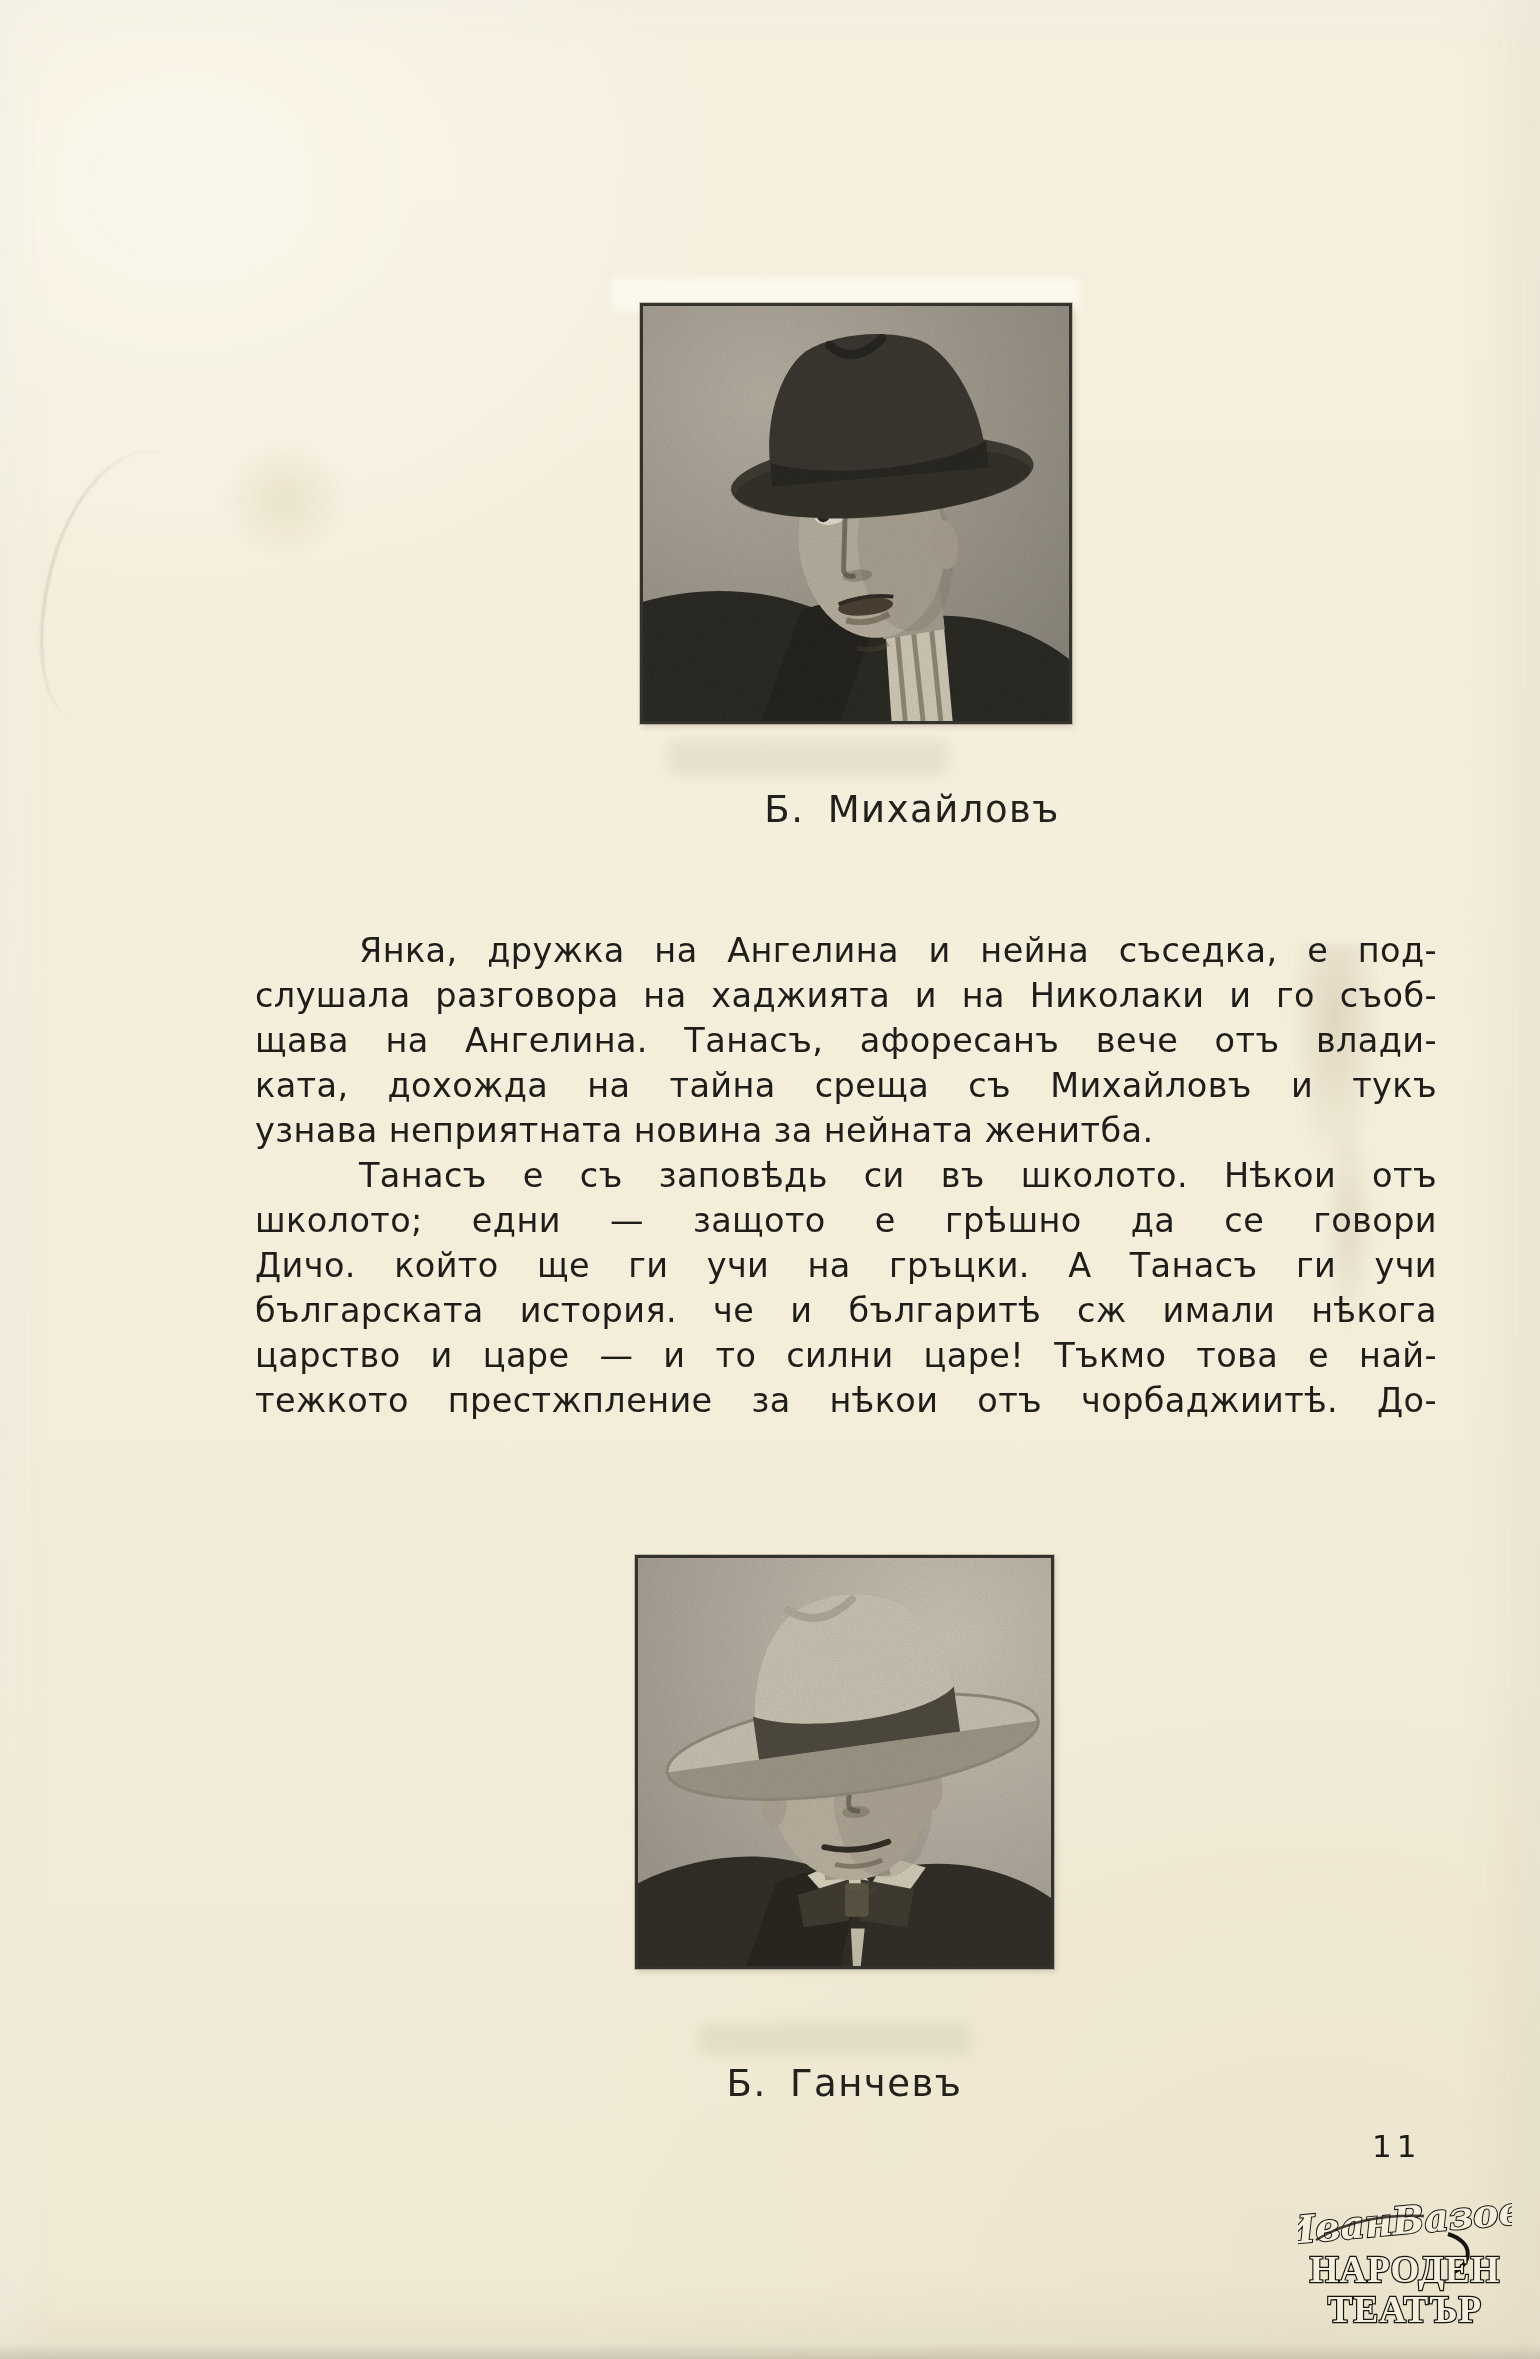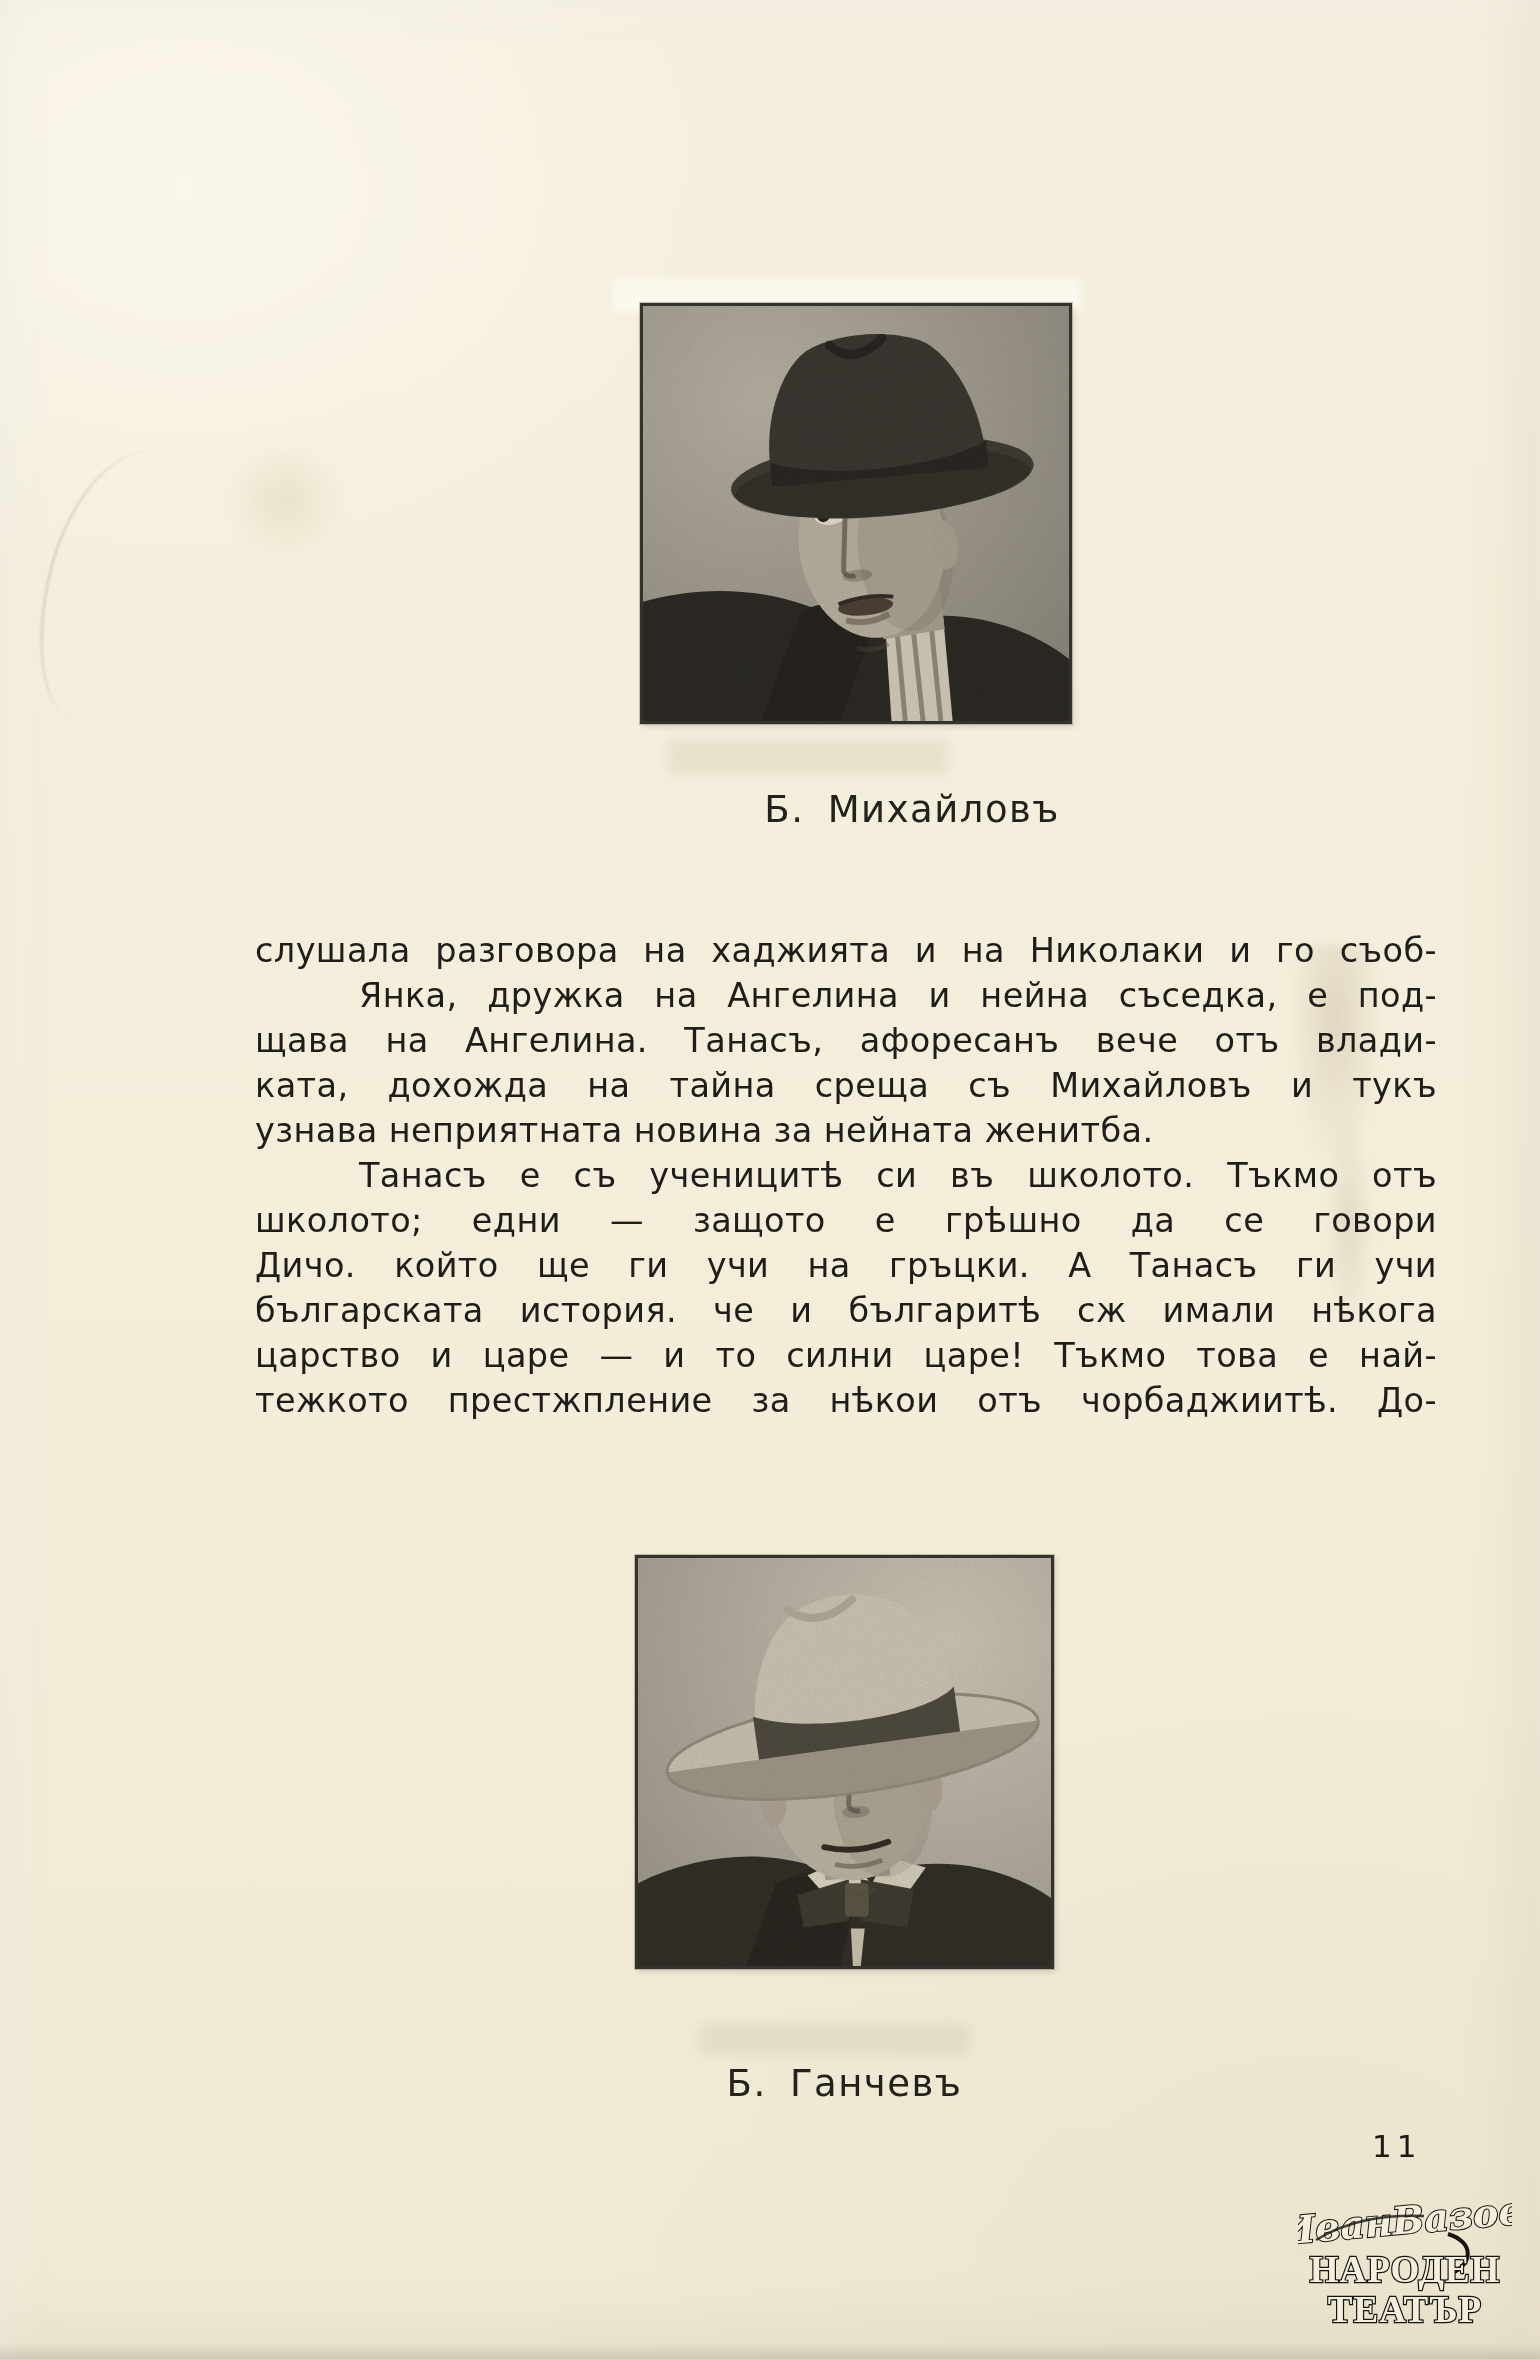--- a/index.html
+++ b/index.html
@@ -154,26 +154,26 @@
         <path d="M128 174 C 118 118 142 58 172 40 C 202 25 252 24 288 39 C 322 56 348 120 344 174 Z" fill="#33302a"></path>
         <path d="M196 36 Q 218 60 250 34" stroke="#1f1d19" stroke-width="9" fill="none" stroke-linecap="round"></path>
         <path d="M126 150 C 182 172 300 170 346 146 L346 174 L126 174 Z" fill="#211f1b"></path>
       </g>
       <rect x="0" y="0" width="432" height="421" fill="transparent" filter="url(#grain1)"></rect>
     </svg>
   </div>
   <div class="caption caption1">Б. Михайловъ</div>
 
   <div class="textblock">
+      <div class="tline indent">Янка, дружка на Ангелина и нейна съседка, е под-</div>
       <div class="tline">слушала разговора на хаджията и на Николаки и го съоб-</div>
-      <div class="tline indent">Янка, дружка на Ангелина и нейна съседка, е под-</div>
       <div class="tline">щава на Ангелина. Танасъ, афоресанъ вече отъ влади-</div>
       <div class="tline">ката, дохожда на тайна среща съ Михайловъ и тукъ</div>
       <div class="tline parend">узнава неприятната новина за нейната женитба.</div>
-      <div class="tline indent">Танасъ е съ ученицитѣ си въ школото. Тъкмо отъ</div>
+      <div class="tline indent">Танасъ е съ заповѣдь си въ школото. Нѣкои отъ</div>
       <div class="tline">школото; едни — защото е грѣшно да се говори</div>
       <div class="tline">Дичо. който ще ги учи на гръцки. А Танасъ ги учи</div>
       <div class="tline">българската история. че и българитѣ сж имали нѣкога</div>
       <div class="tline">царство и царе — и то силни царе! Тъкмо това е най-</div>
       <div class="tline">тежкото престжпление за нѣкои отъ чорбаджиитѣ. До-</div>
     </div>
 
   <div class="photo-frame photo2">
     <svg viewBox="0 0 419 414" preserveAspectRatio="none">
       <defs>

